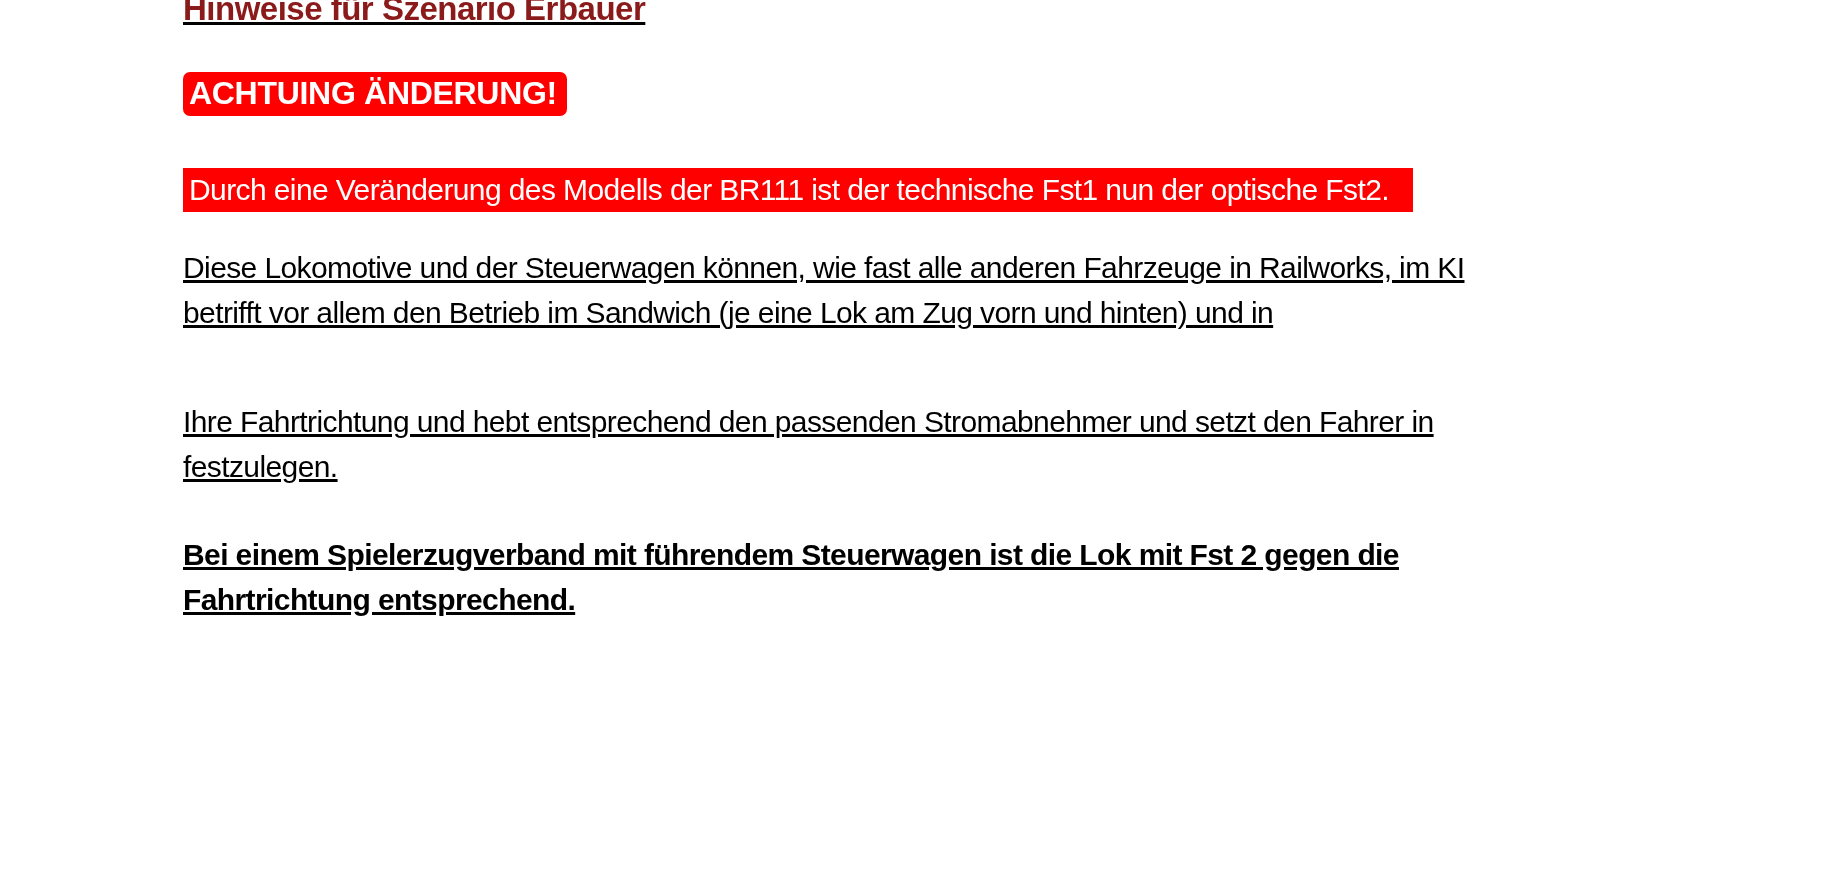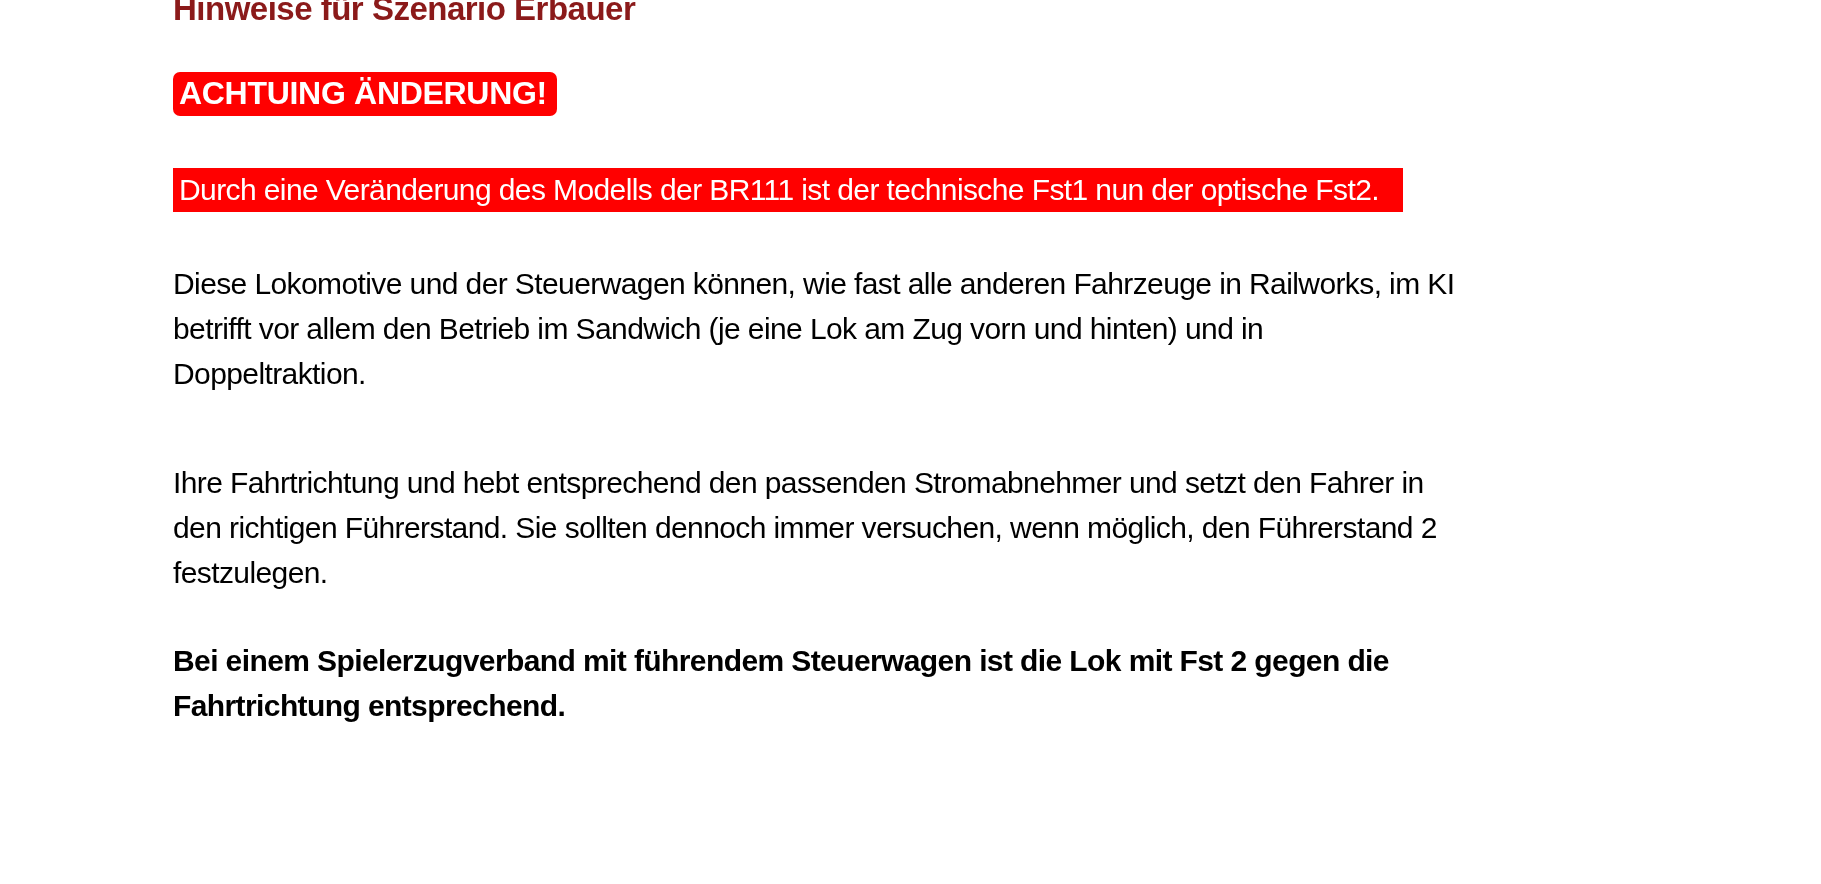--- a/index.html
+++ b/index.html
@@ -12,21 +12,21 @@
   html,body{margin:0;padding:0;}
   body{
     width:1821px;height:884px;
     background:var(--page-bg);
     overflow:hidden;
     font-family:"Liberation Sans","DejaVu Sans",sans-serif;
     color:var(--body-text);
   }
   .page{position:relative;width:1821px;height:884px;background:var(--page-bg);}
   .content{
-    position:absolute;left:173px;top:0;width:1500px;
+    position:absolute;left:183px;top:0;width:1500px;text-decoration:underline;
   }
   .doc-title{
     margin:-10px 0 0 0;
     font-size:33px;line-height:38px;font-weight:700;
     letter-spacing:-0.5px;
     color:var(--title-text);
     white-space:nowrap;
   }
   .alert-heading-row{margin-top:44px;}
   .alert-sentence-row{margin-top:52px;}
@@ -40,21 +40,21 @@
     font-size:32px;line-height:40px;font-weight:700;
     letter-spacing:-0.3px;
     padding:1px 10px 3px 6px;
     border-radius:7px;
   }
   .highlight.sentence{
     font-size:30px;line-height:42px;font-weight:400;
     letter-spacing:-0.6px;
     padding:1px 24px 1px 6px;
   }
-  .paragraphs{margin-top:49px;}
+  .paragraphs{margin-top:33px;}
   .paragraph{
     font-size:30px;line-height:45px;
     letter-spacing:-0.6px;
     color:var(--body-text);
   }
   .paragraph + .paragraph{margin-top:64px;}
   .paragraph.bold{font-weight:700;margin-top:43px;}
   .paragraph .line{white-space:nowrap;}
 </style>
 </head>
@@ -70,25 +70,23 @@
     </div>
 
     <div class="alert-sentence-row">
       <span class="highlight sentence">Durch eine Veränderung des Modells der BR111 ist der technische Fst1 nun der optische Fst2.</span>
     </div>
 
     <div class="paragraphs">
         <div class="paragraph">
           <div class="line">Diese Lokomotive und der Steuerwagen können, wie fast alle anderen Fahrzeuge in Railworks, im KI</div>
           <div class="line">betrifft vor allem den Betrieb im Sandwich (je eine Lok am Zug vorn und hinten) und in</div>
-          <div class="line">Doppeltraktion.</div>
         </div>
         <div class="paragraph">
           <div class="line">Ihre Fahrtrichtung und hebt entsprechend den passenden Stromabnehmer und setzt den Fahrer in</div>
-          <div class="line">den richtigen Führerstand. Sie sollten dennoch immer versuchen, wenn möglich, den Führerstand 2</div>
           <div class="line">festzulegen.</div>
         </div>
         <div class="paragraph bold">
           <div class="line">Bei einem Spielerzugverband mit führendem Steuerwagen ist die Lok mit Fst 2 gegen die</div>
           <div class="line">Fahrtrichtung entsprechend.</div>
         </div>
       </div>
 
   </div>
 </div>

